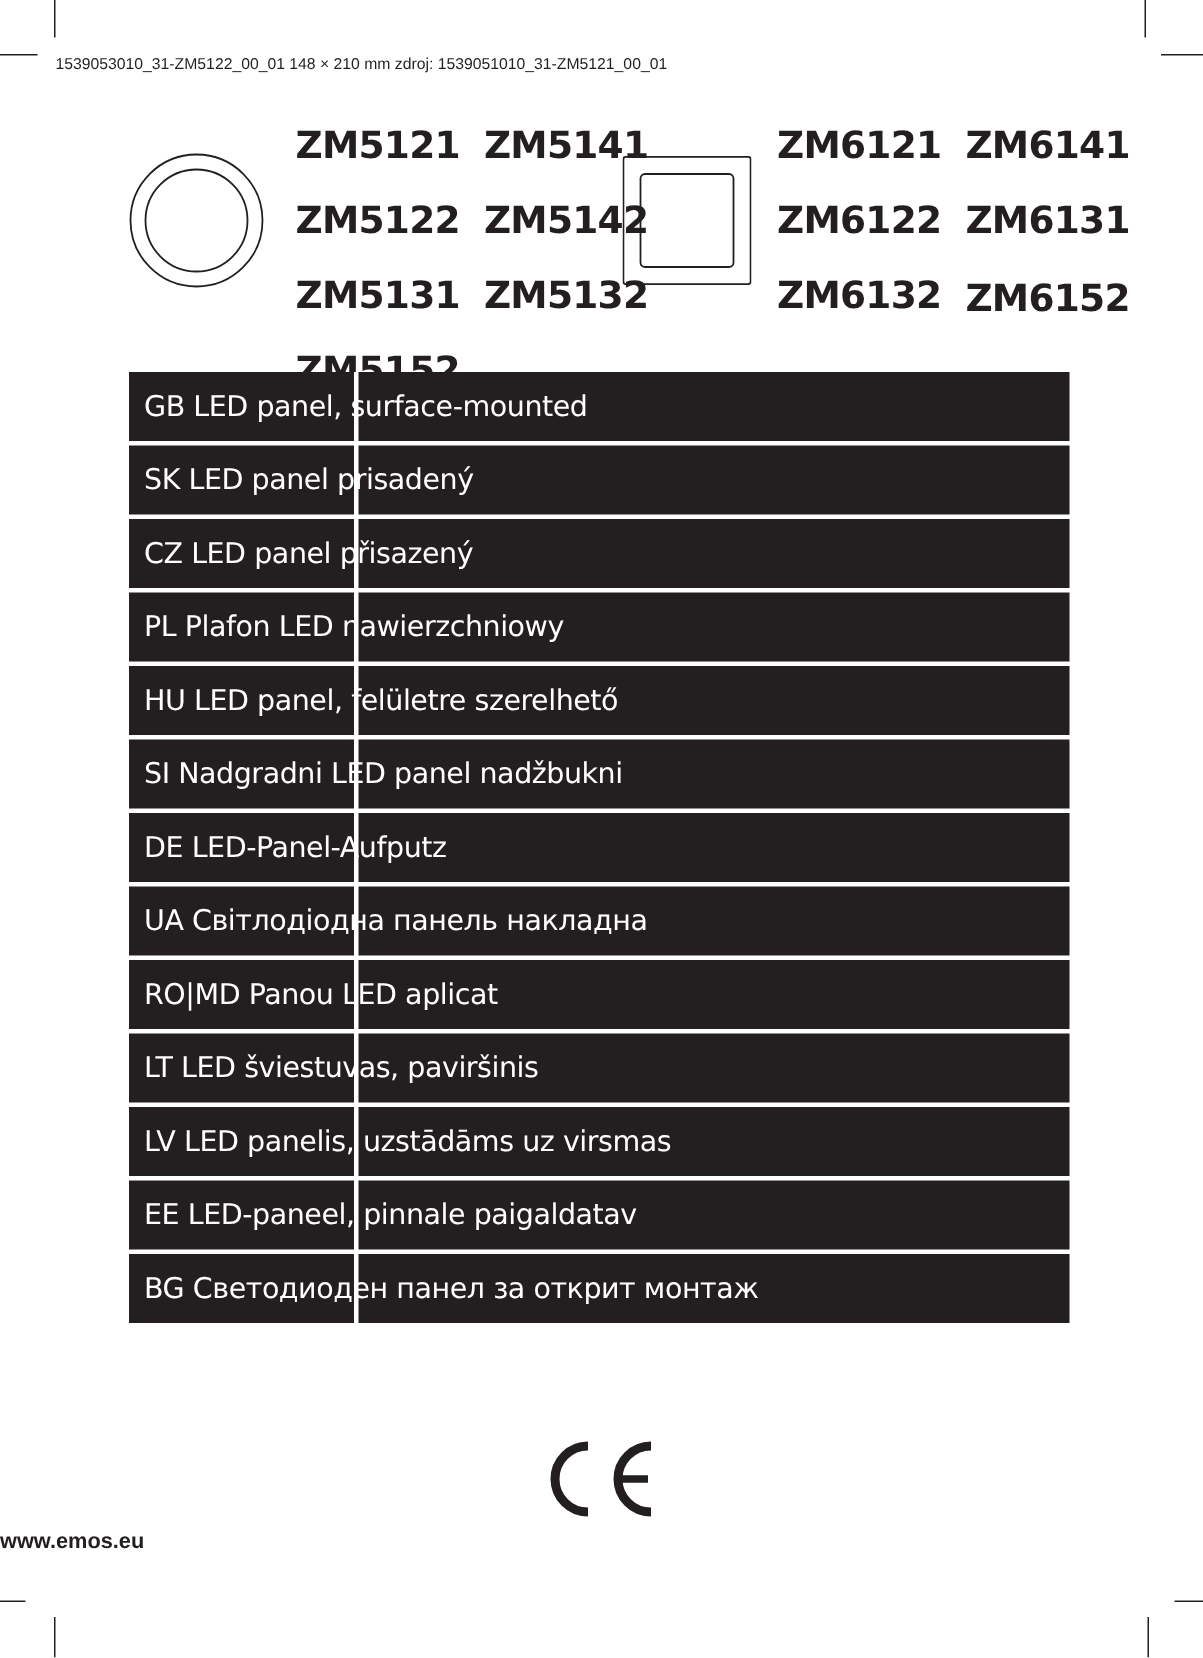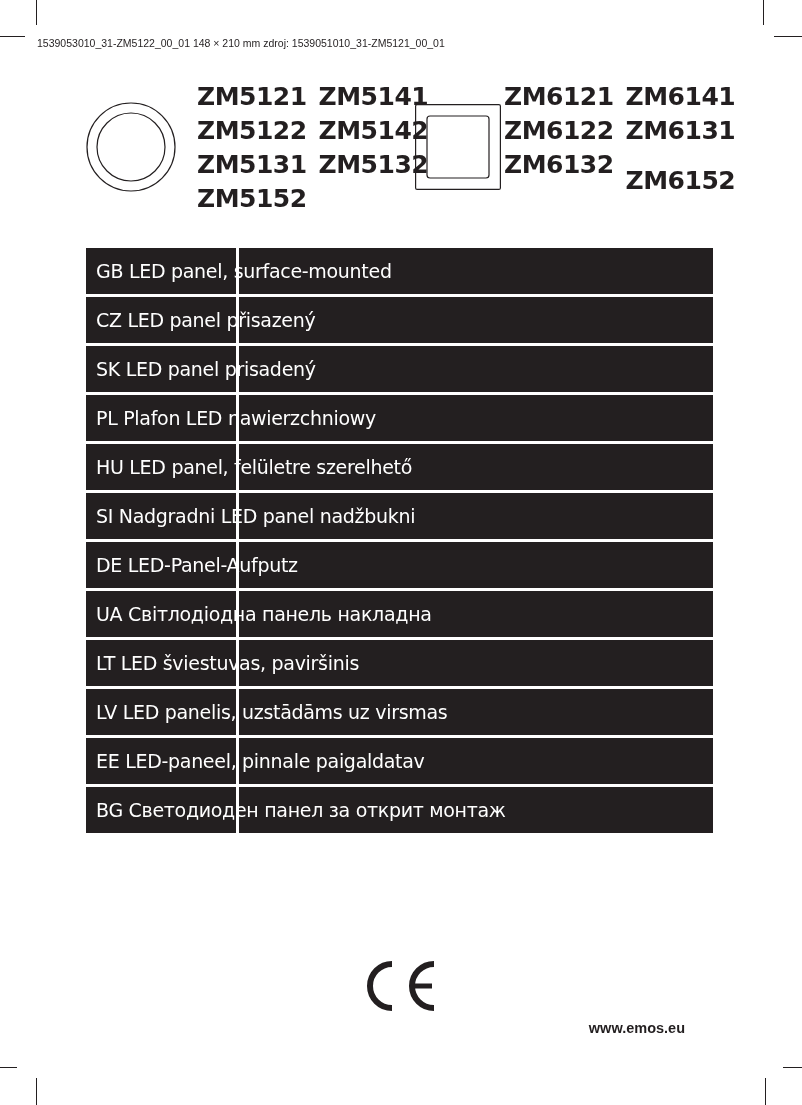--- a/index.html
+++ b/index.html
@@ -17,47 +17,46 @@
     .icon-circle {
       position: absolute; left: 86px; top: 102px; width: 90px; height: 90px;
     }
     .icon-square {
       position: absolute; left: 415px; top: 104px; width: 86px; height: 86px;
     }
     .models {
       position: absolute; display: grid;
       grid-template-columns: auto auto; column-gap: 12px; row-gap: 0;
       font-family: "DejaVu Sans", sans-serif; font-weight: bold;
-      font-size: 25px; line-height: 34px; letter-spacing: -0.5px; color: #231f20;
+      font-size: 25px; line-height: 34px; letter-spacing: -0.5px; color: #231f20; gap: 16px;
     }
     .models.round { left: 197px; top: 80px; }
-    .models.square { left: 504px; top: 80px; text-align: center; }
+    .models.square { left: 518px; top: 80px; text-align: center; }
     .models span { display: block; }
-    .models.square span.shift { margin-top: 16px; }
+    .models.square span.shift { margin-top: 2px; }
     .table {
       position: absolute; left: 86px; top: 248px; width: 627px;
     }
     .row {
       height: 46px; margin-bottom: 3px; background: #231f20;
       color: #ffffff; font-family: "DejaVu Sans", sans-serif; font-size: 19px;
       line-height: 46px; padding-left: 10px; box-sizing: border-box;
       white-space: nowrap; overflow: hidden; letter-spacing: -0.3px;
     }
     .divider {
       position: absolute; left: 236px; top: 248px; width: 3px; height: 688px;
       background: #ffffff;
     }
     .ce-mark {
       position: absolute; left: 362px; top: 960px; width: 76px; height: 52px;
     }
     .website {
-      position: absolute; left: 0; width: 668px; top: 1020px; text-align: right;
+      position: absolute; left: 0; width: 748px; top: 1020px; text-align: left;
       font-family: "Liberation Sans", sans-serif; font-weight: bold; font-size: 14.5px;
       color: #231f20;
-      margin-left: 17px;
     }
   </style>
 </head>
 <body>
 
 <div class="crop" style="left:36px;top:0;width:1px;height:25px;"></div>
 <div class="crop" style="left:0;top:36px;width:25px;height:1px;"></div>
 <div class="crop" style="left:763px;top:0;width:1px;height:25px;"></div>
 <div class="crop" style="left:774px;top:36px;width:28px;height:1px;"></div>
 <div class="crop" style="left:0;top:1067px;width:17px;height:1px;"></div>
@@ -91,27 +90,28 @@
   <span>ZM6121</span>
   <span>ZM6141</span>
   <span>ZM6122</span>
   <span>ZM6131</span>
   <span>ZM6132</span>
   <span class="shift">ZM6152</span>
 </div>
 
 <div class="table">
   <div class="row">GB LED panel, surface-mounted</div>
+  <div class="row">SK LED panel prisadený</div>
   <div class="row">CZ LED panel přisazený</div>
-  <div class="row">SK LED panel prisadený</div>
   <div class="row">PL Plafon LED nawierzchniowy</div>
   <div class="row">HU LED panel, felületre szerelhető</div>
   <div class="row">SI Nadgradni LED panel nadžbukni</div>
   <div class="row">DE LED-Panel-Aufputz</div>
   <div class="row">UA Світлодіодна панель накладна</div>
+  <div class="row">RO|MD Panou LED aplicat</div>
   <div class="row">LT LED šviestuvas, paviršinis</div>
   <div class="row">LV LED panelis, uzstādāms uz virsmas</div>
   <div class="row">EE LED-paneel, pinnale paigaldatav</div>
   <div class="row">BG Светодиоден панел за открит монтаж</div>
 </div>
 <div class="divider"></div>
 
 <svg class="ce-mark" viewBox="0 0 76 52">
   <path d="M30 4 A22 22 0 1 0 30 48" fill="none" stroke="#231f20" stroke-width="6"></path>
   <path d="M72 4 A22 22 0 1 0 72 48" fill="none" stroke="#231f20" stroke-width="6"></path>

